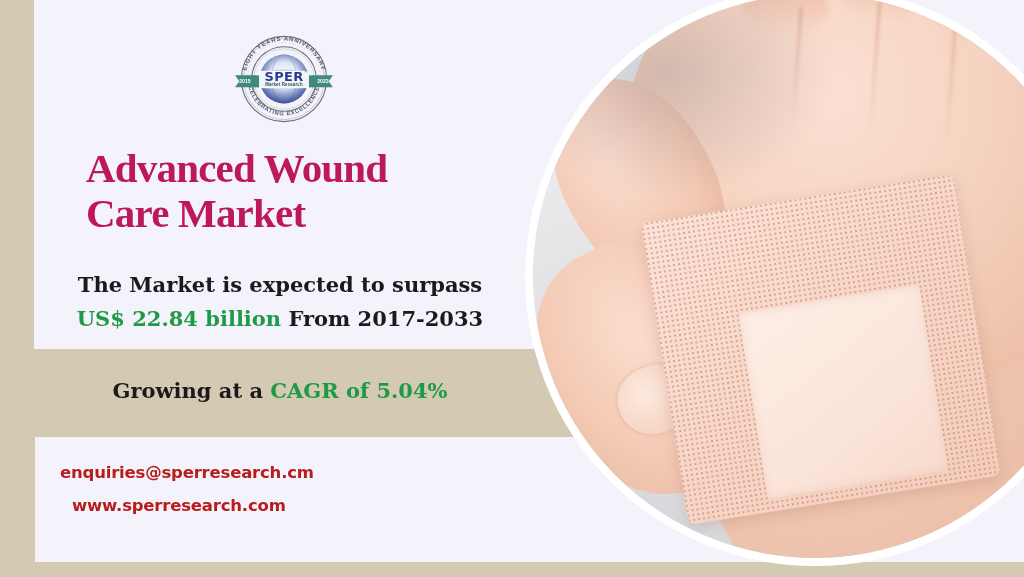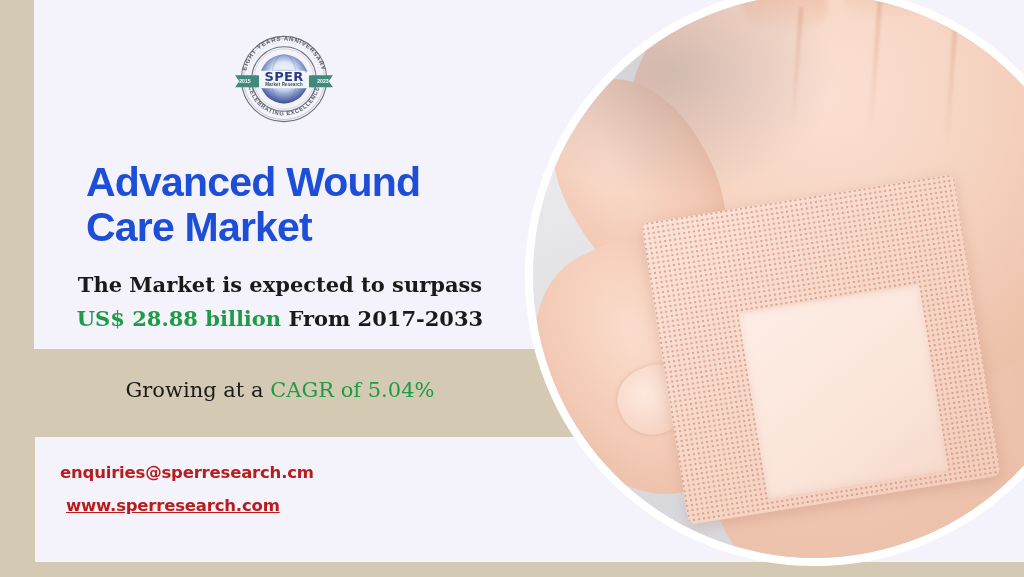--- a/index.html
+++ b/index.html
@@ -157,24 +157,24 @@
     top: 27px;
     width: 104px;
     height: 104px;
   }
   #logo-badge svg { display: block; }
 
   
   #headline {
     position: absolute;
     left: 86px;
-    top: 133px;
+    top: 119px;
     width: 420px;
-    color: #1d4ed8;
-    font-family: Liberation Sans, sans-serif;
+    color: #be185d;
+    font-family: Liberation Serif, serif;
     font-weight: 700;
     font-size: 41px;
     line-height: 1.08;
     letter-spacing: -0.8px;
   }
   #headline .l2 { display: block; }
 
   #subline {
     position: absolute;
     left: 36px;
@@ -189,38 +189,38 @@
   }
   .green { color: #1f9a46; }
 
   #cagr {
     position: absolute;
     left: 36px;
     top: 378px;
     width: 488px;
     text-align: center;
     font-family: "DejaVu Serif", "Liberation Serif", serif;
-    font-weight: 400;
+    font-weight: 700;
     font-size: 21px;
     color: #1a1a1a;
   }
 
   #contact {
     position: absolute;
     left: 60px;
     top: 463px;
     width: 420px;
     font-family: "DejaVu Sans", "Liberation Sans", sans-serif;
     font-weight: 700;
     font-size: 16.5px;
     color: #b91c1c;
     letter-spacing: -0.2px;
   }
   #contact .line { display: block; margin-bottom: 14px; }
-  #contact .web { margin-left: 6px; text-decoration: underline; }
+  #contact .web { margin-left: 12px; }
 </style>
 </head>
 <body>
 
 <div id="banner">
 
   <div id="band-tan-left"></div>
   <div id="band-tan-mid"></div>
   <div id="band-tan-bot"></div>
   <div class="panel" id="panel-top"></div>
@@ -299,21 +299,21 @@
   </div>
 
   <h1 id="headline">
     <span class="l1">Advanced Wound</span>
     <span class="l2">Care Market</span>
   </h1>
 
   <div id="subline">
     <div>The Market is expected to surpass</div>
     <div>
-      <span class="green">US$  28.88 billion</span><span> From 2017-2033</span>
+      <span class="green">US$  22.84 billion</span><span> From 2017-2033</span>
     </div>
   </div>
 
   <div id="cagr">
     <span>Growing at a </span><span class="green">CAGR of 5.04%</span>
   </div>
 
   <div id="contact">
     <span class="line">enquiries@sperresearch.cm</span>
     <span class="line web">www.sperresearch.com</span>

